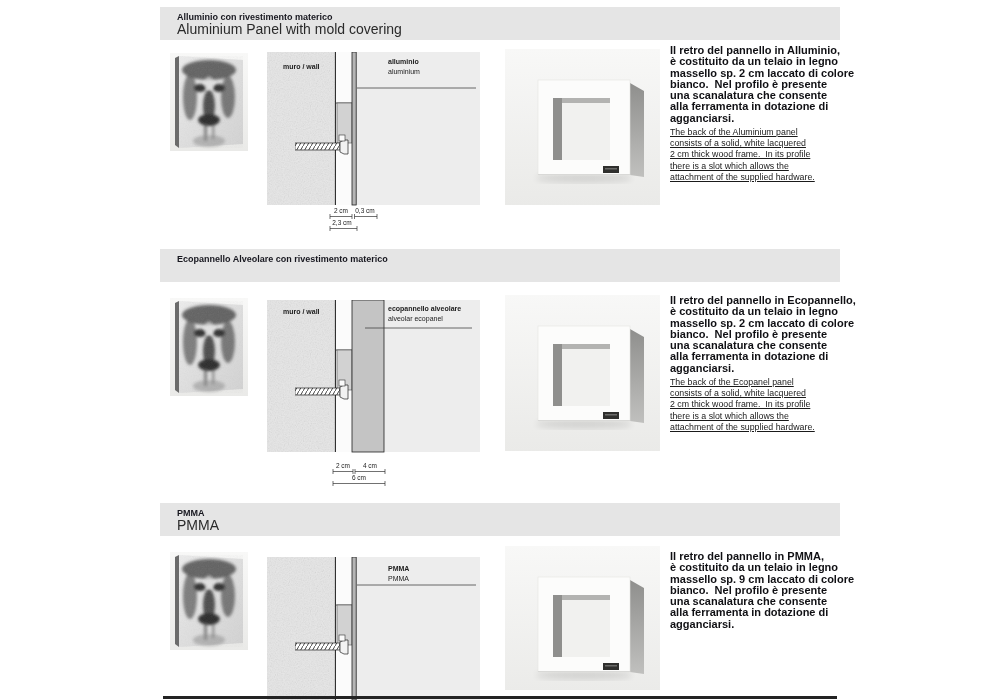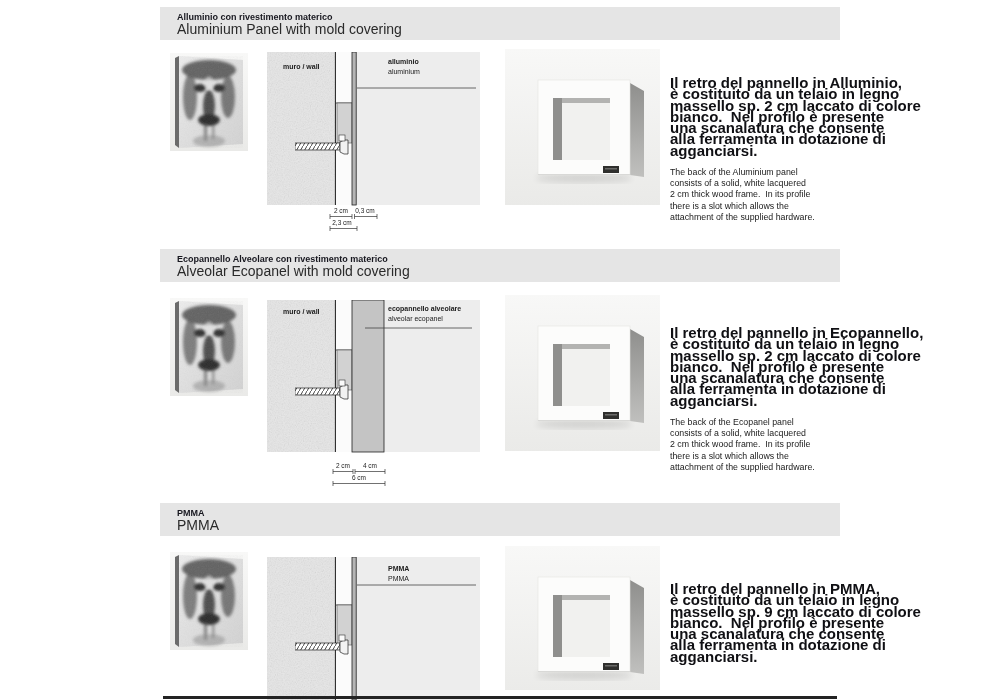--- a/index.html
+++ b/index.html
@@ -11,22 +11,22 @@
   .s3{top:503px;height:189px;}
   .hdr{position:absolute;left:0;top:0;width:680px;height:33px;background:#e5e5e5;
        padding:5px 0 0 17px;box-sizing:border-box;}
   .hdr .t1{font-size:9px;font-weight:bold;color:#17171f;line-height:11.5px;}
   .hdr .t2{font-size:14px;color:#2a2a2a;line-height:11.5px;}
   .photo1{position:absolute;width:78px;height:98px;}
   .diagram{position:absolute;left:107px;}
   .photo2{position:absolute;left:345px;width:155px;}
   .photo2.clip{overflow:hidden;height:144px;}
   .txt{position:absolute;left:510px;width:172px;}
-  .txt .it{font-size:15px;font-weight:bold;line-height:11.3px;white-space:pre;color:#101014;margin-top:32px;}
-  .txt .en{font-size:8.8px;line-height:11.2px;white-space:pre;margin-top:11px;color:#1a1a1a;}
+  .txt .it{font-size:11px;font-weight:bold;line-height:11.3px;white-space:pre;color:#101014;}
+  .txt .en{font-size:8.8px;line-height:11.2px;white-space:pre;margin-top:3px;color:#1a1a1a;text-decoration:underline;}
   .edge-rule{position:absolute;left:163px;top:696px;width:674px;height:3px;background:#232323;}
   svg text{font-family:"Liberation Sans", sans-serif;fill:#1c1c1c;}
   .lblB{font-size:7px;font-weight:bold;}
   .lblR{font-size:7px;}
   .dimT{font-size:6.5px;}
   .hiddefs{position:absolute;width:0;height:0;}
 </style>
 </head>
 <body>
 
@@ -161,21 +161,20 @@
 consists of a solid, white lacquered
 2 cm thick wood frame.  In its profile
 there is a slot which allows the
 attachment of the supplied hardware.</div>
     </div>
   </section>
 
   <section class="sec s2">
     <div class="hdr">
       <div class="t1">Ecopannello Alveolare con rivestimento materico</div>
-      <div class="t2">Alveolar Ecopanel with mold covering</div>
     </div>
 
     <svg class="photo1" style="left:10px;top:49px;">
       <use href="#artwork" width="78" height="98"></use>
     </svg>
 
     <svg class="diagram" style="top:51px;" width="213" height="188" viewBox="0 0 213 188">
       <rect x="0" y="0" width="213" height="152" fill="#ededed"></rect>
       <rect x="68.9" y="0" width="16" height="152" fill="#fbfbfb"></rect>
       <rect x="0" y="0" width="68" height="152" fill="#e7e7e7"></rect>

